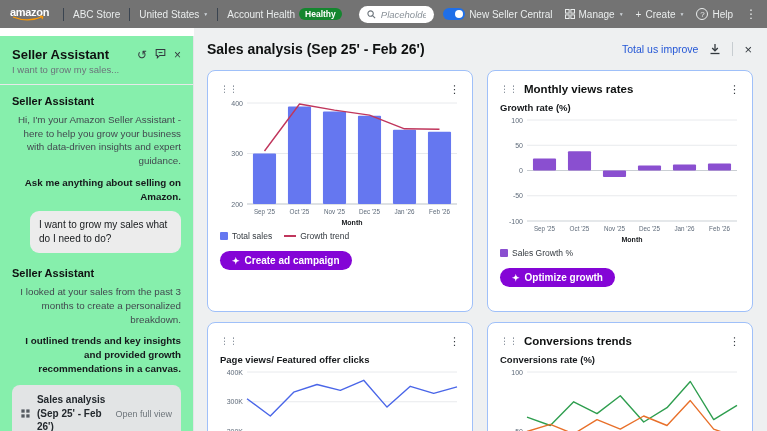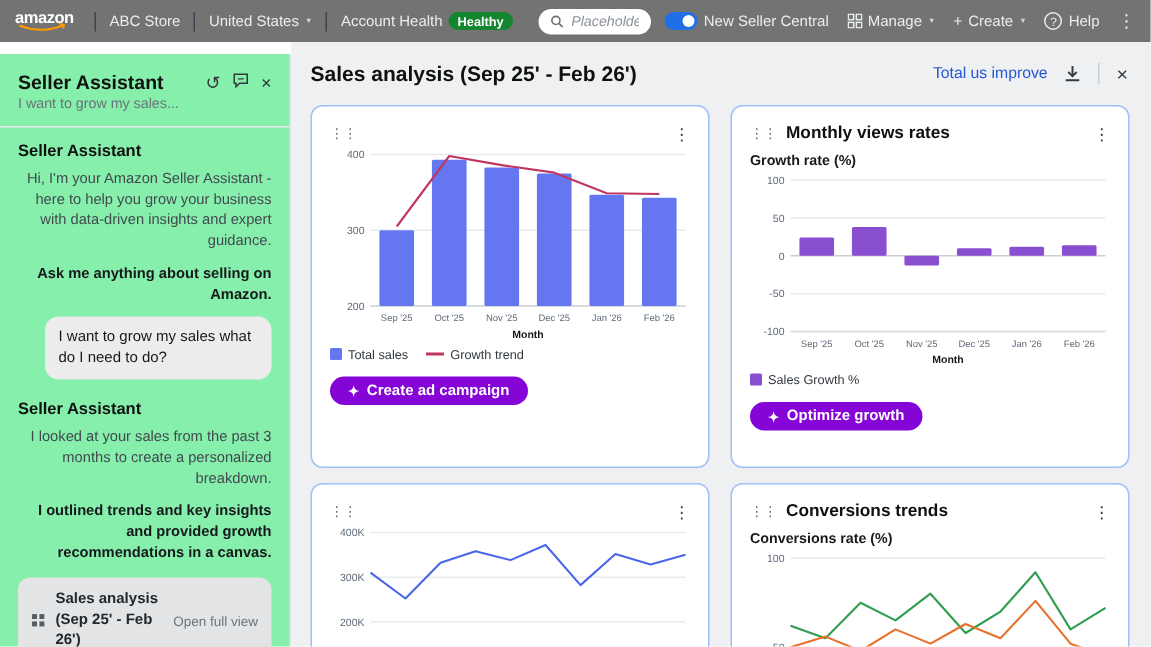--- a/index.html
+++ b/index.html
@@ -288,20 +288,21 @@
         <span class="sparkle">✦</span>
         <span>Optimize growth</span>
       </button>
     </div>
 
     <div class="card">
       <div class="card-head">
         <span class="drag">⋮⋮</span>
         <span class="card-kebab">⋮</span>
       </div>
+      <div class="card-sub">Page views/ Featured offer clicks</div>
       <svg class="chart" width="242" height="132">
           <line x1="27" x2="237" y1="64.5" y2="64.5" stroke="#e8eaed" stroke-width="1"></line>
           <text x="23" y="67" text-anchor="end" font-size="7" fill="#5f6b7a">200K</text>
           <line x1="27" x2="237" y1="34.75" y2="34.75" stroke="#e8eaed" stroke-width="1"></line>
           <text x="23" y="37.25" text-anchor="end" font-size="7" fill="#5f6b7a">300K</text>
           <line x1="27" x2="237" y1="5" y2="5" stroke="#e8eaed" stroke-width="1"></line>
           <text x="23" y="7.5" text-anchor="end" font-size="7" fill="#5f6b7a">400K</text>
           <polyline points="27.0,31.8 50.3,49.0 73.7,25.2 97.0,17.5 120.3,23.4 143.7,13.3 167.0,40.1 190.3,19.3 213.7,26.4 237.0,19.9" fill="none" stroke="#4a66e8" stroke-width="1.4" stroke-linejoin="round"></polyline>
         </svg>
 

